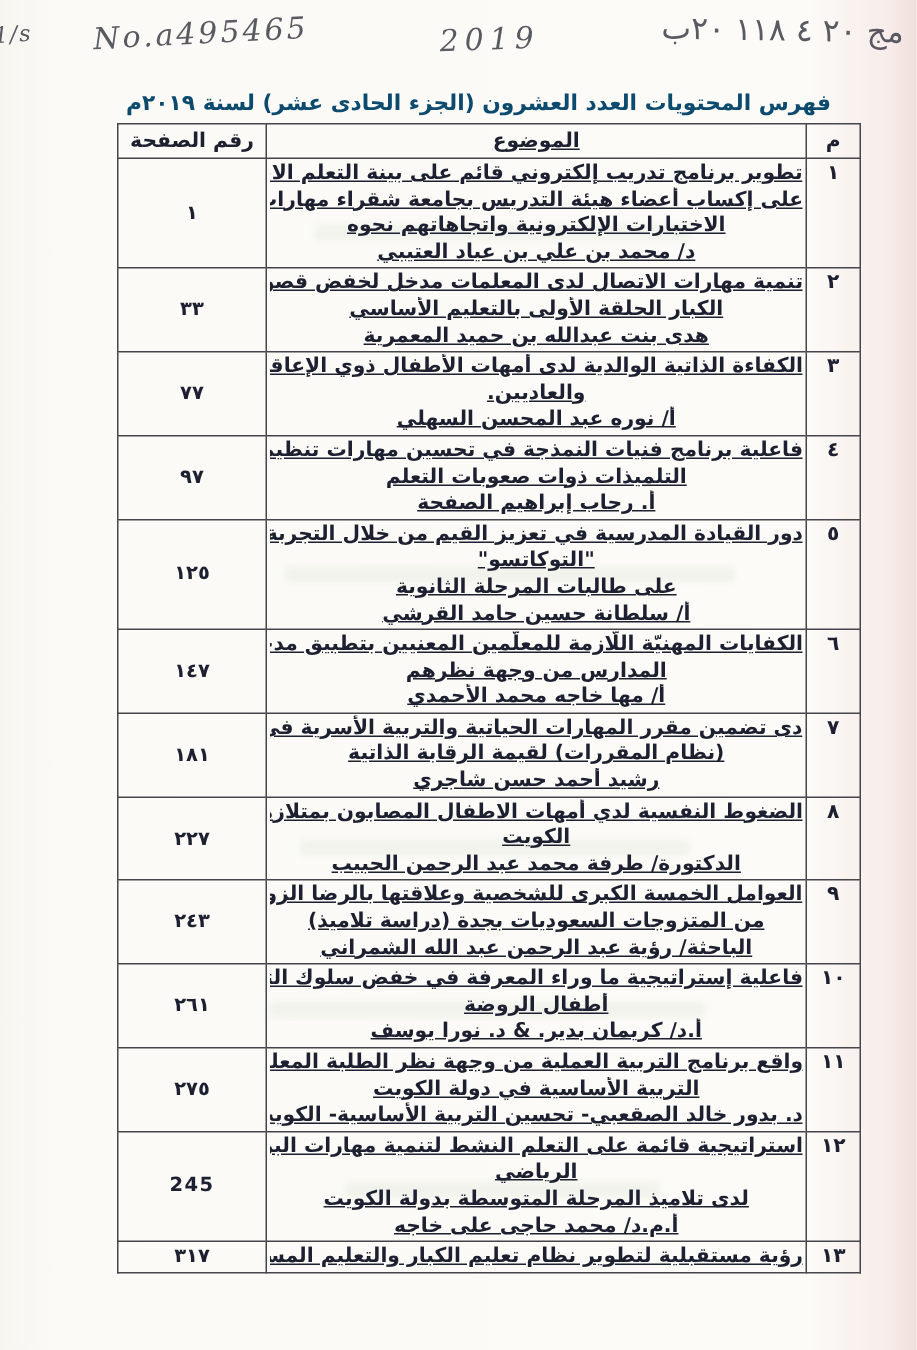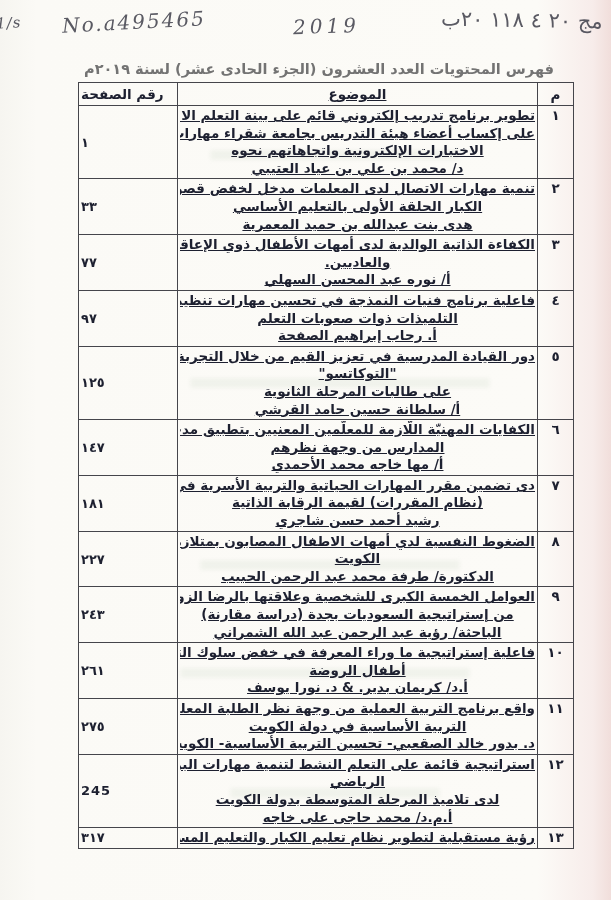--- a/index.html
+++ b/index.html
@@ -48,21 +48,21 @@
   
   .title {
     position: absolute;
     top: 61px;
     left: 78px;
     width: 482px;
     text-align: center;
     direction: rtl;
     font-size: 14.5px;
     font-weight: bold;
-    color: #737373;
+    color: #0c4a6e;
   }
 
   
   table.toc {
     position: absolute;
     top: 82px;
     left: 78px;
     width: 482px;
     border-collapse: collapse;
     table-layout: fixed;
@@ -70,21 +70,21 @@
     font-size: 13.5px;
     font-weight: bold;
     color: #1d2030;
   }
   table.toc th, table.toc td {
     border: 1px solid #45454b;
     padding: 1px 2px;
   }
   th.col-no, td.cell-no       { width: 31px;  text-align: center; }
   th.col-subject, td.cell-subject { width: 355px; text-align: center; text-decoration: underline; }
-  th.col-page, td.cell-page   { width: 94px;  text-align: left; }
+  th.col-page, td.cell-page   { width: 94px;  text-align: center; }
   thead th { height: 20px; font-size: 13.5px; }
   td.cell-no { vertical-align: top; padding-top: 3px; }
   td.cell-subject { vertical-align: top; }
   td.cell-page { vertical-align: middle; font-size: 13px; letter-spacing: 1px; }
   .subj-line {
     line-height: 17.6px;
     white-space: nowrap;
     overflow: hidden;
   }
 </style>
@@ -186,21 +186,21 @@
             <div class="subj-line">الضغوط النفسية لدي أمهات الاطفال المصابون بمتلازمة داون في دولة</div>
             <div class="subj-line">الكويت</div>
             <div class="subj-line">الدكتورة/ طرفة محمد عبد الرحمن الحبيب</div>
           </td>
           <td class="cell-page">٢٢٧</td>
         </tr>
         <tr>
           <td class="cell-no">٩</td>
           <td class="cell-subject">
             <div class="subj-line">العوامل الخمسة الكبرى للشخصية وعلاقتها بالرضا الزواجي لدى عينة</div>
-            <div class="subj-line">من إستراتيجية السعوديات بجدة  (دراسة مقارنة)</div>
+            <div class="subj-line">من المتزوجات السعوديات بجدة  (دراسة تلاميذ)</div>
             <div class="subj-line">الباحثة/ رؤية عبد الرحمن عبد الله الشمراني</div>
           </td>
           <td class="cell-page">٢٤٣</td>
         </tr>
         <tr>
           <td class="cell-no">١٠</td>
           <td class="cell-subject">
             <div class="subj-line">فاعلية إستراتيجية ما وراء المعرفة في خفض سلوك التمرد لدى</div>
             <div class="subj-line">أطفال الروضة</div>
             <div class="subj-line">أ.د/ كريمان بدير. &amp; د. نورا يوسف</div>

